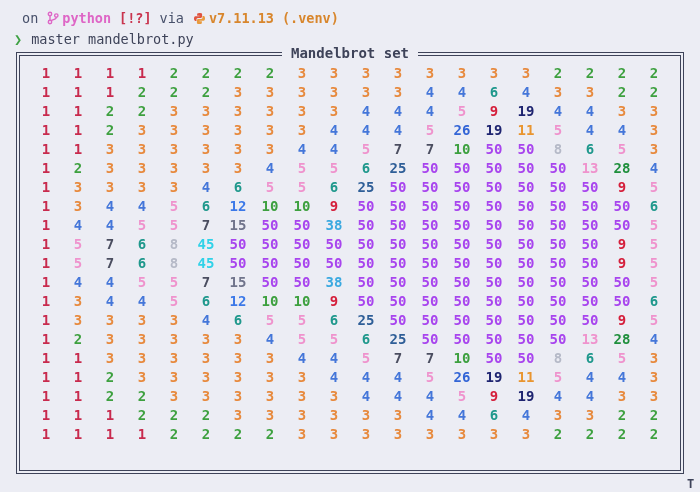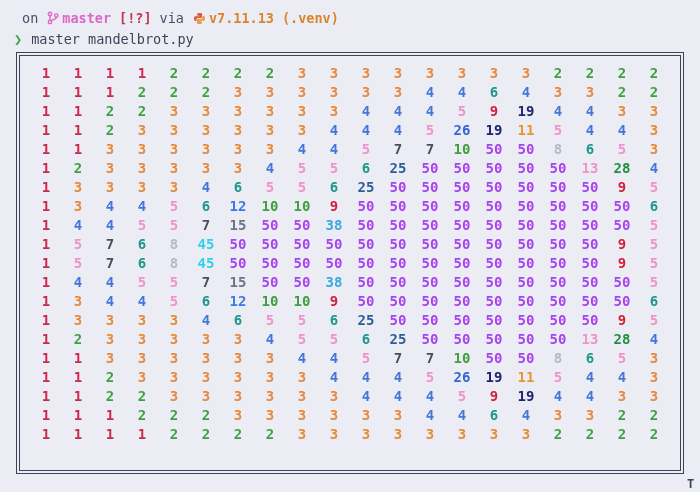--- a/index.html
+++ b/index.html
@@ -59,21 +59,21 @@
   <span class="plain">on</span>
     <span class="sp"></span>
   <span class="icon">
     <svg width="12" height="14" viewBox="0 0 12 14">
       <circle cx="3" cy="3" r="1.7" fill="none" stroke="#de66c6" stroke-width="1.4"></circle>
       <circle cx="3" cy="11" r="1.7" fill="none" stroke="#de66c6" stroke-width="1.4"></circle>
       <circle cx="9.3" cy="4.6" r="1.7" fill="none" stroke="#de66c6" stroke-width="1.4"></circle>
       <path d="M3 4.7v4.6 M9.3 6.3c0 2.4-3.2 2-5 3.2" fill="none" stroke="#de66c6" stroke-width="1.4"></path>
     </svg>
   </span>
-  <span class="branch">master</span>
+  <span class="branch">python</span>
     <span class="sp"></span>
   <span class="gstatus">[!?]</span>
     <span class="sp"></span>
   <span class="plain">via</span>
     <span class="sp"></span>
   <span class="icon">
     <svg width="13" height="13" viewBox="0 0 16 16">
       <path d="M7.9 1.2c-3 0-2.8 1.3-2.8 1.3v2h2.9v.7H3.4S1.2 5 1.2 8.1c0 3.1 1.9 3 1.9 3h1.2V9.2s-.1-1.9 1.9-1.9h3.2s1.8 0 1.8-1.8V2.6s.3-1.4-3.3-1.4z" fill="#e0543f"></path>
       <path d="M8.1 14.8c3 0 2.8-1.3 2.8-1.3v-2H8v-.7h4.6s2.2.2 2.2-2.9c0-3.1-1.9-3-1.9-3h-1.2v1.9s.1 1.9-1.9 1.9H6.6s-1.8 0-1.8 1.8v2.9s-.3 1.4 3.3 1.4z" fill="#e89a3d"></path>
     </svg>
@@ -81,20 +81,21 @@
   <span class="pyver">v7.11.13</span>
     <span class="sp"></span>
   <span class="pyver">(.venv)</span>
 </div>
 
 <div class="command-line">
   <span class="chev">❯</span><span>master mandelbrot.py</span>
 </div>
 
 <div class="panel">
+  <div class="panel-title">Mandelbrot set</div>
   <div class="grid">
       <span class="cell" style="color: rgb(200, 42, 77);">1</span>
       <span class="cell" style="color: rgb(200, 42, 77);">1</span>
       <span class="cell" style="color: rgb(200, 42, 77);">1</span>
       <span class="cell" style="color: rgb(200, 42, 77);">1</span>
       <span class="cell" style="color: rgb(61, 160, 63);">2</span>
       <span class="cell" style="color: rgb(61, 160, 63);">2</span>
       <span class="cell" style="color: rgb(61, 160, 63);">2</span>
       <span class="cell" style="color: rgb(61, 160, 63);">2</span>
       <span class="cell" style="color: rgb(231, 138, 62);">3</span>

